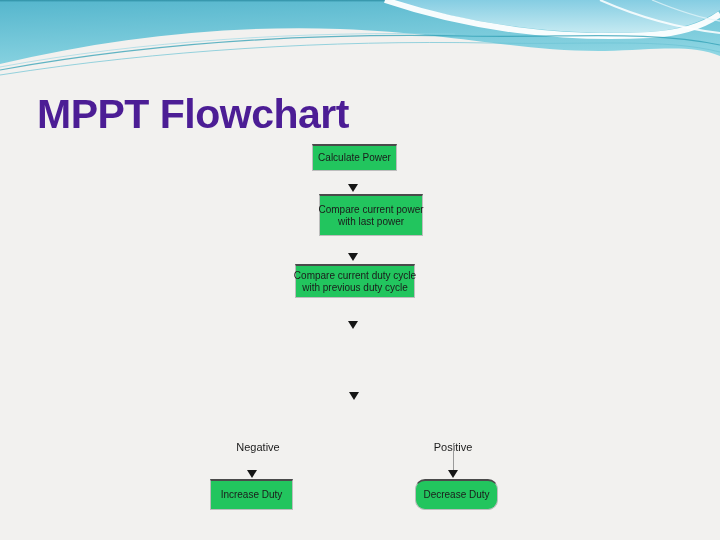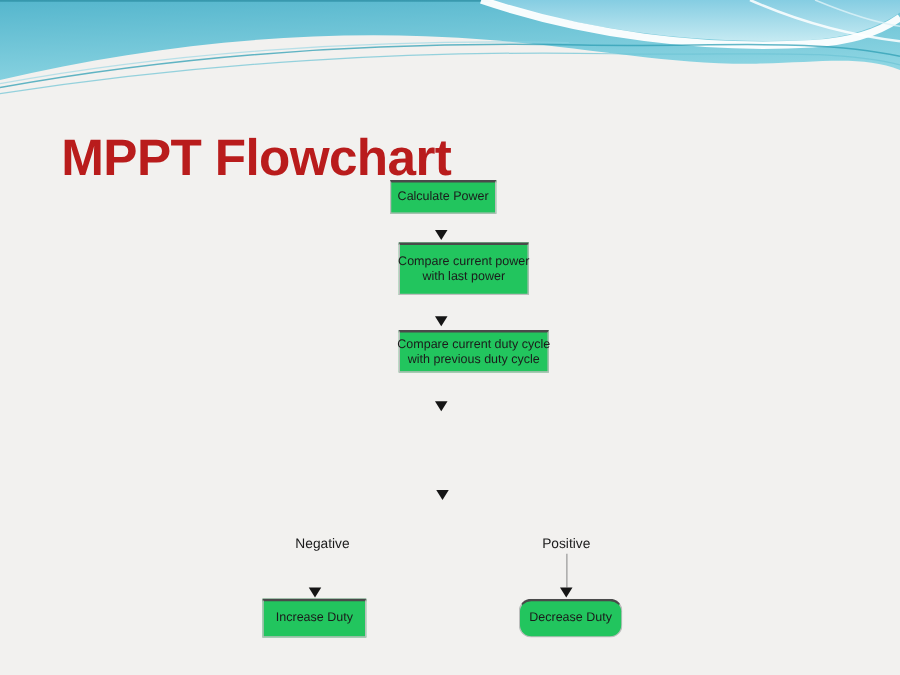--- a/index.html
+++ b/index.html
@@ -3,37 +3,37 @@
 <meta charset="utf-8">
 <style>
   html,body { margin:0; padding:0; background:#888; }
   .slide {
     position:relative; width:720px; height:540px; overflow:hidden;
     background:#f2f1ef;
     font-family:"Liberation Sans", sans-serif;
   }
   .header-wave { position:absolute; left:0; top:0; width:720px; height:92px; display:block; pointer-events:none; }
   .title {
-    position:absolute; left:33px; top:88px; margin:16px;
+    position:absolute; left:33px; top:88px; margin:4px;
     font-size:41px; line-height:1.1; font-weight:600; letter-spacing:-0.5px;
-    color:#b91c1c;
+    color:#4c1d95;
   }
   .flow { position:absolute; left:0; top:0; width:720px; height:540px; }
   .node {
     position:absolute; box-sizing:border-box;
     background:#22c55e;
     border:1px solid #bdbdbd; border-top:2px solid #4a4a4a;
     display:flex; flex-direction:column; align-items:center; justify-content:center;
     text-align:center; color:#1b1b1b;
     font-size:10px; line-height:12px; padding:1px 2px;
   }
   .node .ln { display:block; white-space:nowrap; }
   .n-calc-power    { left:312px; top:144px; width:85px;  height:27px; }
   .n-cmp-power     { left:319px; top:194px; width:104px; height:42px; }
-  .n-cmp-duty      { left:295px; top:264px; width:120px; height:34px;margin-left:24px; }
+  .n-cmp-duty      { left:295px; top:264px; width:120px; height:34px; }
   .n-calc-slope    { left:293px; top:331px; width:122px; height:44px; }
   .n-increase      { left:210px; top:479px; width:83px;  height:31px; }
   .n-decrease      { left:415px; top:479px; width:83px;  height:31px;border-radius:10px; }
   .arrow {
     position:absolute; width:0; height:0;
     border-left:5px solid transparent; border-right:5px solid transparent;
     border-top:8px solid #151515;
   }
   .a1 { left:348px; top:184px; }
   .a2 { left:348px; top:253px; }
@@ -44,21 +44,21 @@
   .vline { position:absolute; left:453px; top:443px; width:1px; height:27px; background:#9a9a9a; }
   .diamond-wrap { position:absolute; left:308px; top:403px; width:92px; height:66px; }
   .diamond-wrap svg { position:absolute; left:0; top:0; display:block; }
   .diamond-text {
     position:absolute; left:0; top:0; width:92px; height:66px;
     display:flex; flex-direction:column; align-items:center; justify-content:center;
     text-align:center; font-size:10px; line-height:11.5px; color:#1b1b1b;
   }
   .edge-label {
     position:absolute; width:60px; text-align:center;
-    font-size:11px; color:#1b1b1b;
+    font-size:11px; color:#1b1b1b;margin-top:12px;
   }
   .lbl-neg { left:228px; top:429px; }
   .lbl-pos { left:423px; top:429px; }
 </style>
 </head>
 <body>
 
 <div class="slide">
 
   <svg class="header-wave" viewBox="0 0 720 92" preserveAspectRatio="none" aria-hidden="true">

